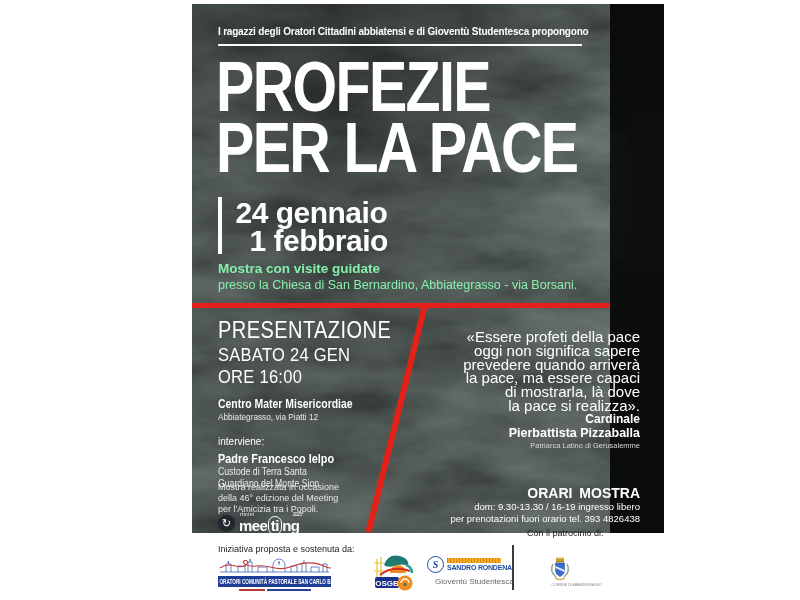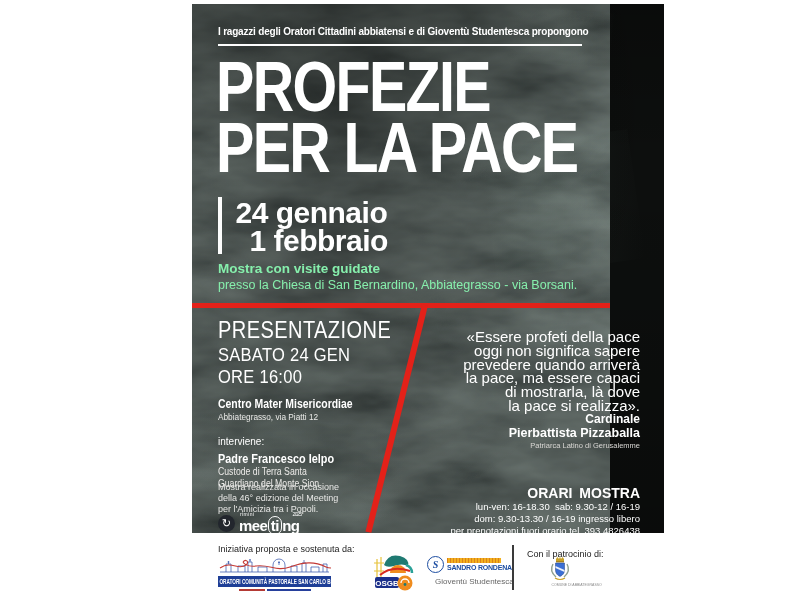--- a/index.html
+++ b/index.html
@@ -79,21 +79,21 @@
   .ml-rimini{position:absolute;top:-2px;left:1px;font-size:5px;font-weight:400;letter-spacing:.4px;}
   .ml-year{position:absolute;top:-2px;right:-2px;font-size:5px;font-weight:400;}
 
   .orari{position:absolute;right:24px;top:481px;text-align:right;color:#fff;}
   .orari-heading{font-size:14px;font-weight:bold;line-height:16px;word-spacing:3px;}
   .orari-line{font-size:9.5px;line-height:12px;white-space:pre-wrap;}
 
   
   .footer-label{position:absolute;font-size:9px;color:#222;}
   .label-left{left:218px;top:544px;}
-  .label-right{left:527px;top:549px;}
+  .label-right{left:527px;top:528px;}
 
   .oratori-logo{position:absolute;left:218px;top:556px;width:113px;}
   .oratori-banner{margin-top:-1px;background:#1e3e96;height:11px;display:flex;align-items:center;overflow:hidden;}
   .oratori-banner span{color:#fff;font-size:6.5px;font-weight:bold;white-space:nowrap;
     transform:scaleX(.72);transform-origin:left center;letter-spacing:0;padding-left:2px;}
   .oratori-caption{margin-top:1px;height:3px;display:flex;justify-content:center;gap:2px;}
   .oratori-caption i{display:block;height:2px;margin-top:1px;}
   .cap-red{width:26px;background:#b43a35;}
   .cap-blue{width:44px;background:#27409c;}
 
@@ -197,21 +197,20 @@
         </div>
       <div class="ml-word">
         <span class="ml-rimini">rimini</span>
         <span>mee</span><span class="ml-ti">ti</span><span>ng</span>
         <span class="ml-year">2025</span>
       </div>
     </div>
 
     <div class="orari">
       <div class="orari-heading">ORARI MOSTRA</div>
-      <div class="orari-line">lun-ven: 16-18.30  sab: 9.30-12 / 16-19</div>
       <div class="orari-line">dom: 9.30-13.30 / 16-19 ingresso libero</div>
       <div class="orari-line">per prenotazioni fuori orario tel. 393 4826438</div>
     </div>
   </div>
 
   <div class="footer-label label-left">Iniziativa proposta e sostenuta da:</div>
   <div class="footer-label label-right">Con il patrocinio di:</div>
 
   <div class="oratori-logo">
     <svg width="113" height="17" xmlns="http://www.w3.org/2000/svg">

